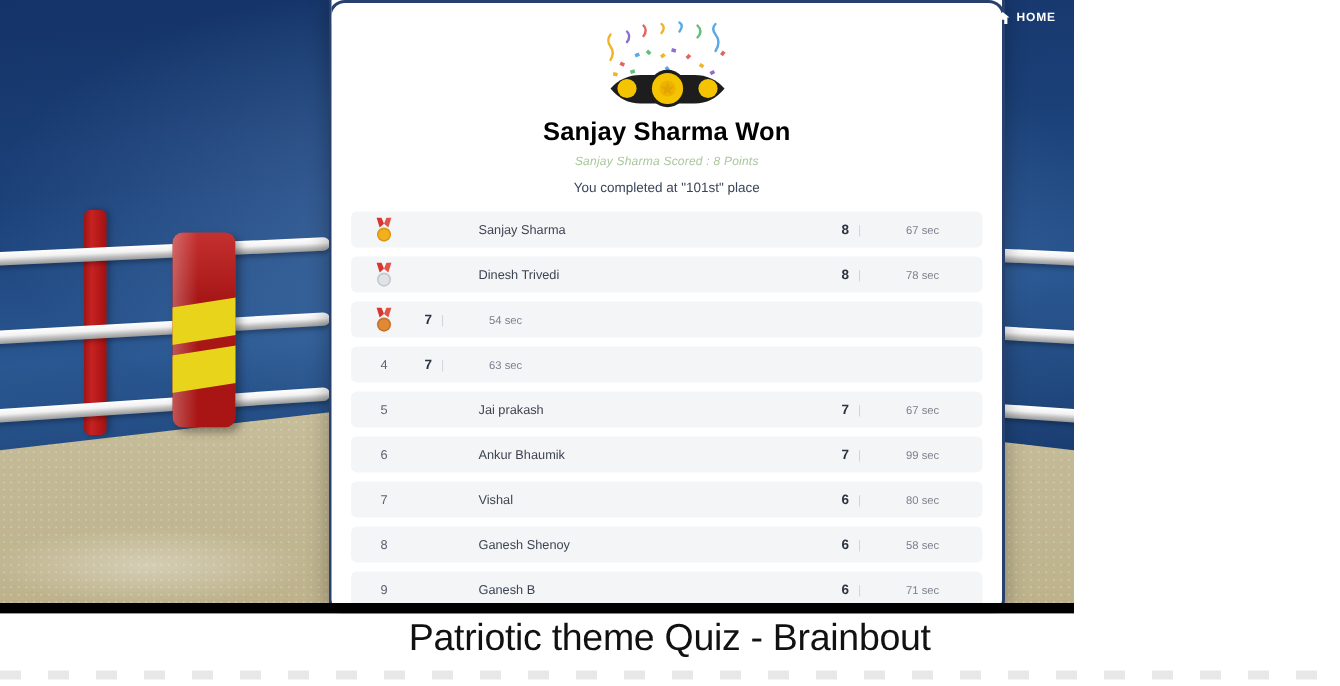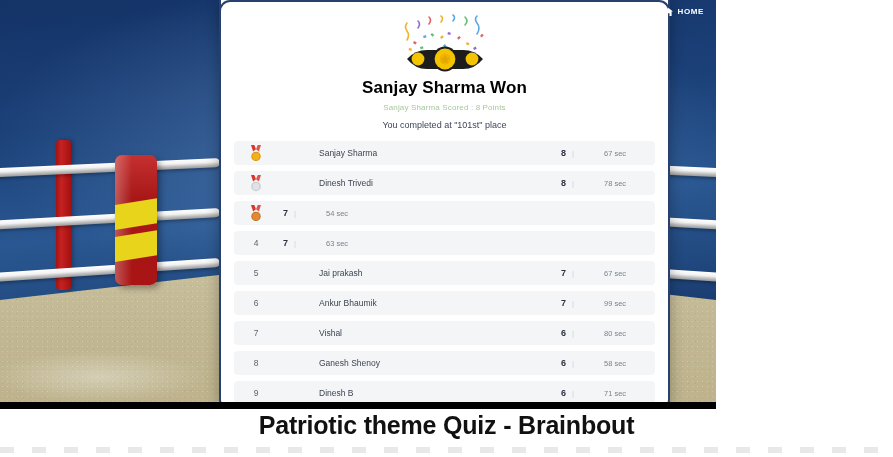--- a/index.html
+++ b/index.html
@@ -84,21 +84,21 @@
 
   .card-inner { position:relative; padding:12px 13px 0; }
 
   
   .belt-wrap { position:relative; width:100%; height:64px; margin-bottom:2px; }
   .belt-svg { position:absolute; left:50%; top:2px; transform:translateX(-50%); }
 
   .won-title { text-align:center; font-size:17px; font-weight:bold; color:#000000;
     letter-spacing:.1px; margin-top:1px; }
   .scored-line { text-align:center; font-size:8px; color:#a8c79b; margin-top:5px;
-    letter-spacing:.15px; }
+    letter-spacing:.15px;font-style:italic; }
   .place-line { text-align:center; font-size:9px; color:#3b4559; margin-top:8px; }
 
   
   #leaderboard { margin-top:11px; }
   .lb-row { display:flex; align-items:center; height:24px; margin-bottom:6px;
     background:#f4f5f7; border-radius:4px; padding:0 11px 0 6px; }
   .rank { width:32px; flex:0 0 32px; text-align:center; font-size:8.5px; color:#5b6270; }
   .rank svg { display:inline-block; vertical-align:middle; }
   .pname { flex:1 1 auto; font-size:8.5px; color:#3d4452; padding-left:47px; }
   .pts { font-size:9px; font-weight:bold; color:#2b3240; width:16px; text-align:right; }
@@ -106,21 +106,21 @@
   .time { font-size:7.5px; color:#7b8characters;margin-left:24px; }
   .time { color:#7b818d; width:40px; text-align:left; }
 
   
   #black-bar { position:absolute; left:0; bottom:0; width:893px; height:7px;
     background:#000000; z-index:25; }
 
   
   #caption-bar { position:absolute; left:0; top:409px; width:893px; height:33px;
     background:#ffffff; display:flex; align-items:center; justify-content:center; }
-  #caption-text { font-size:25px; font-weight:bold; color:#111111; letter-spacing:-.2px; }
+  #caption-text { font-size:25px; font-weight:normal; color:#111111; letter-spacing:-.2px; }
   #dash-strip { position:absolute; left:0; top:442px; width:893px; height:15px;
     background:#ffffff; }
   #dash-strip .dashes { position:absolute; left:0; top:5px; width:893px; height:6px;
     background-image:repeating-linear-gradient(90deg,#e8e8e8 0px,#e8e8e8 14px,#ffffff 14px,#ffffff 32px); }
 </style>
 </head>
 <body>
 
 <div id="stage">
 
@@ -281,21 +281,21 @@
             </div>
             <div class="lb-row">
               <div class="rank">8</div>
               <div class="pname">Ganesh Shenoy</div>
               <div class="pts">6</div>
               <div class="sep">|</div>
               <div class="time">58 sec</div>
             </div>
             <div class="lb-row">
               <div class="rank">9</div>
-              <div class="pname">Dinesh B</div>
+              <div class="pname">Ganesh B</div>
               <div class="pts">6</div>
               <div class="sep">|</div>
               <div class="time">71 sec</div>
             </div>
           </div>
       </div>
     </div>
 
     <div id="black-bar"></div>
   </div>

